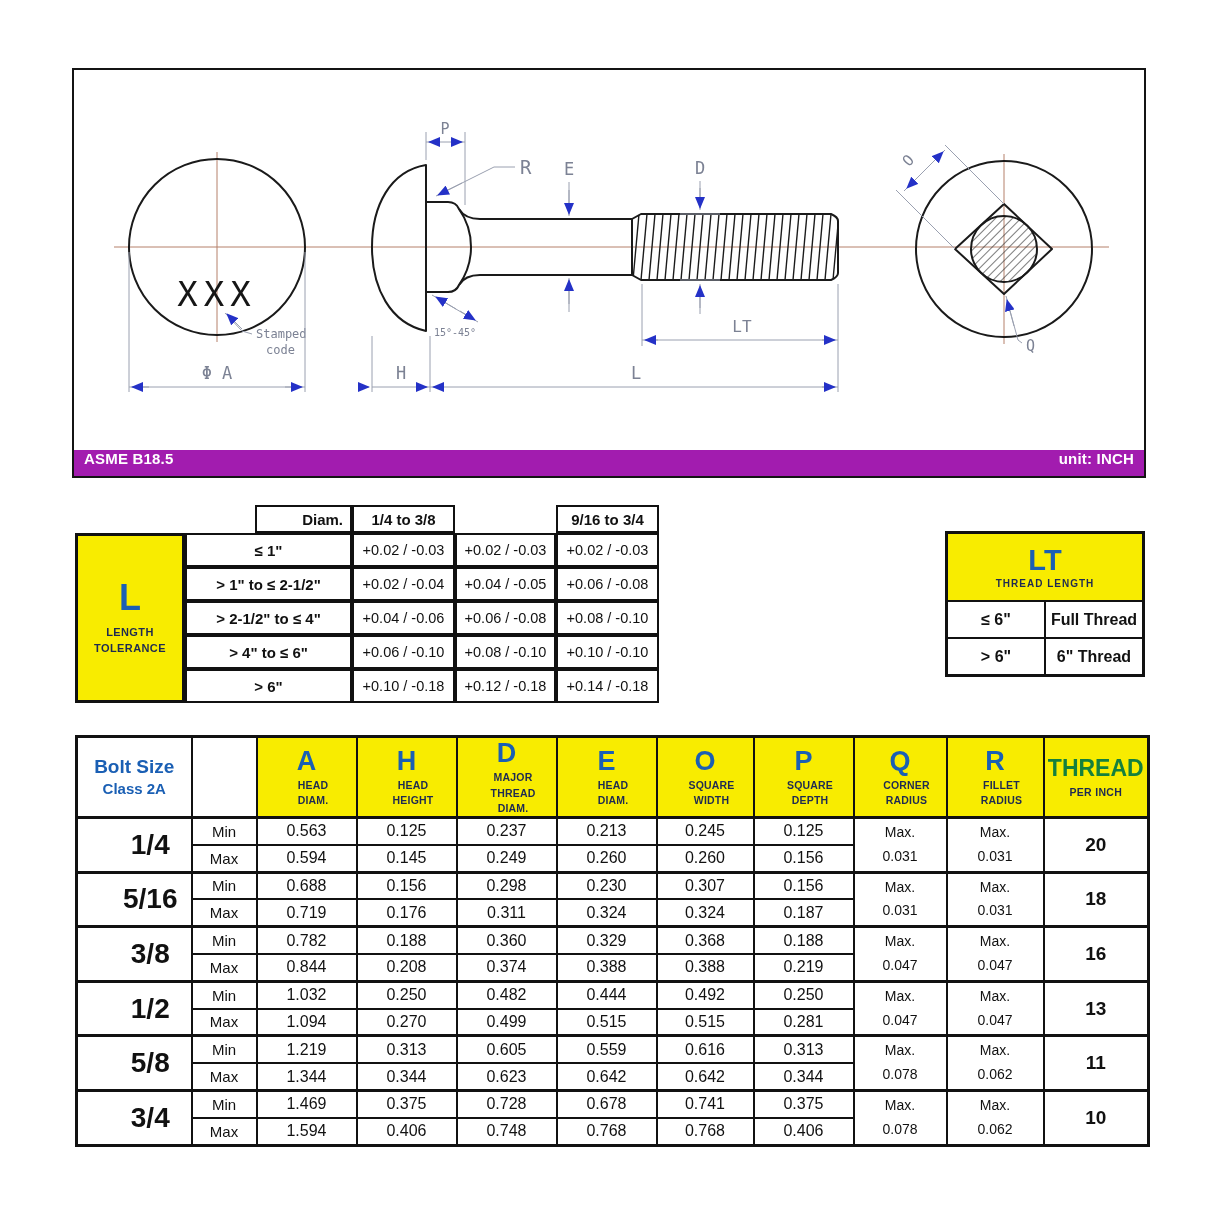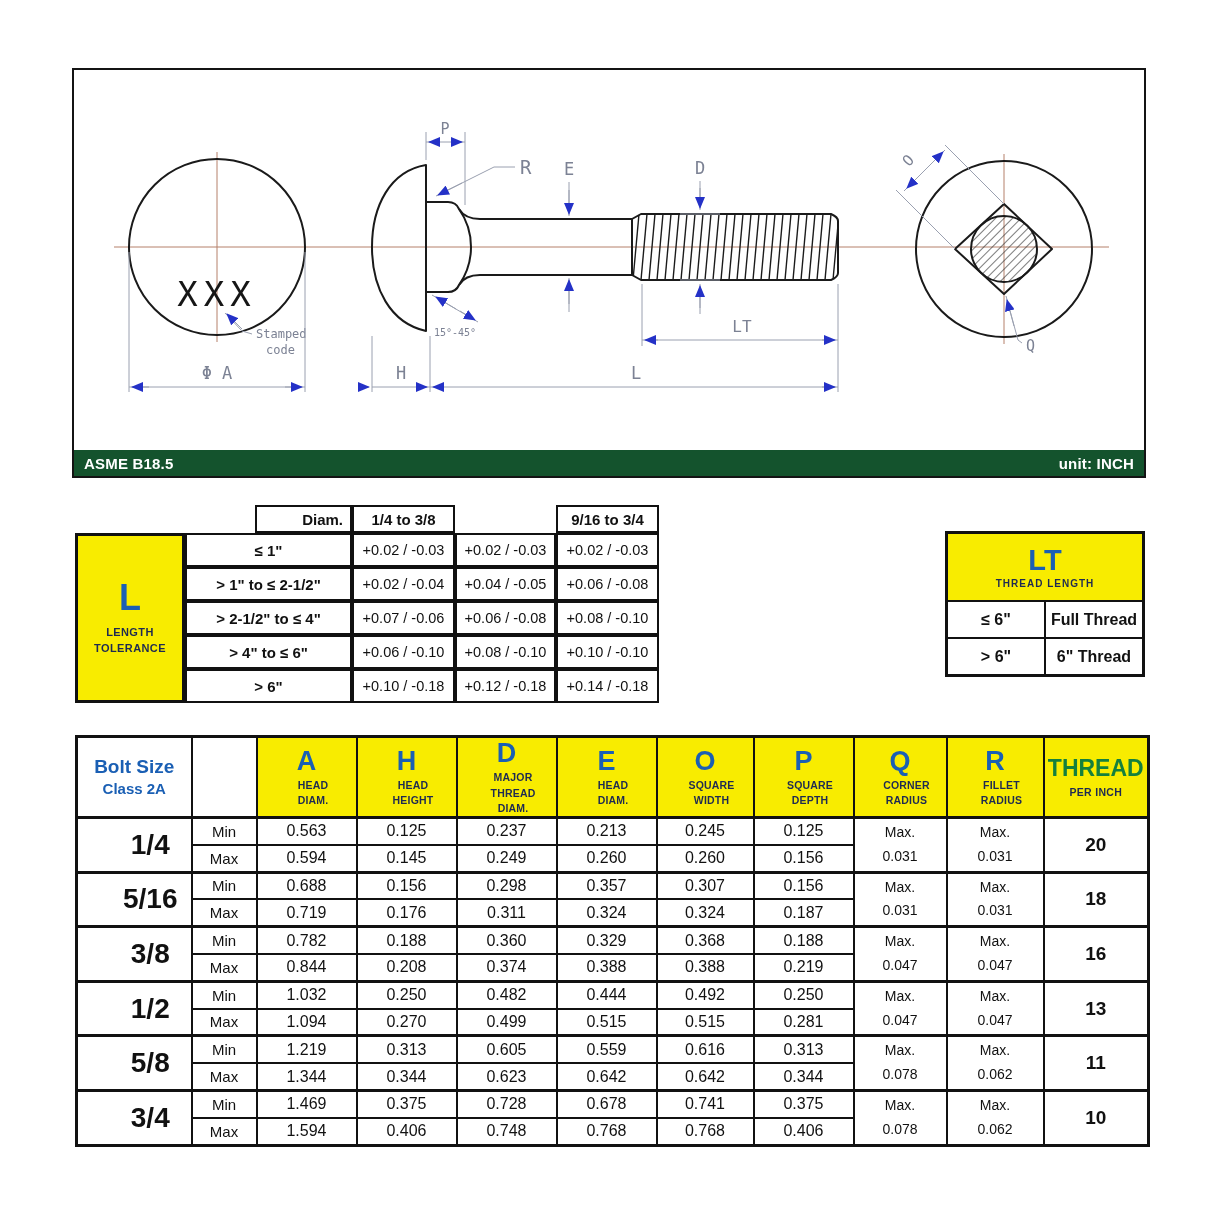--- a/index.html
+++ b/index.html
@@ -3,22 +3,22 @@
 <meta charset="utf-8">
 <style>
   html,body{margin:0;padding:0;background:#fff;}
   .page{position:relative;width:1214px;height:1214px;background:#ffffff;
         font-family:"Liberation Sans",sans-serif;color:#111;overflow:hidden;}
 
   
   .frame{position:absolute;left:72px;top:68px;width:1074px;height:410px;
          border:2px solid #141414;box-sizing:border-box;background:#fff;}
   .frame svg{display:block;}
-  .stdbar{position:absolute;left:0;right:0;bottom:0;height:26px;background:#14532d;
-          display:flex;align-items:center;justify-content:space-between;
+  .stdbar{position:absolute;left:0;right:0;bottom:0;height:26px;background:#a21caf;
+          display:flex;align-items:flex-start;justify-content:space-between;
           padding:0 10px;box-sizing:border-box;gap:8px;}
   .stdbar span{color:#fff;font-size:15px;font-weight:bold;letter-spacing:.2px;}
 
   
   .ltab{position:absolute;left:75px;top:505px;width:584px;height:198px;}
   .ltab .cell{position:absolute;box-sizing:border-box;border:2px solid #111;background:#fff;
               display:flex;align-items:center;justify-content:center;text-align:center;}
   .lhead{font-weight:bold;font-size:15px;}
   .lrange{font-weight:bold;font-size:15px;}
   .lval{font-weight:normal;font-size:14.5px;}
@@ -231,21 +231,21 @@
     <div class="cell lval r-0 c-v0">+0.02 / -0.03</div>
     <div class="cell lval r-0 c-v1">+0.02 / -0.03</div>
     <div class="cell lval r-0 c-v2">+0.02 / -0.03</div>
 
     <div class="cell lrange r-1 c-range">&gt; 1" to ≤ 2-1/2"</div>
     <div class="cell lval r-1 c-v0">+0.02 / -0.04</div>
     <div class="cell lval r-1 c-v1">+0.04 / -0.05</div>
     <div class="cell lval r-1 c-v2">+0.06 / -0.08</div>
 
     <div class="cell lrange r-2 c-range">&gt; 2-1/2" to ≤ 4"</div>
-    <div class="cell lval r-2 c-v0">+0.07 / -0.06</div>
+    <div class="cell lval r-2 c-v0">+0.04 / -0.06</div>
     <div class="cell lval r-2 c-v1">+0.06 / -0.08</div>
     <div class="cell lval r-2 c-v2">+0.08 / -0.10</div>
 
     <div class="cell lrange r-3 c-range">&gt; 4" to ≤ 6"</div>
     <div class="cell lval r-3 c-v0">+0.06 / -0.10</div>
     <div class="cell lval r-3 c-v1">+0.08 / -0.10</div>
     <div class="cell lval r-3 c-v2">+0.10 / -0.10</div>
 
     <div class="cell lrange r-4 c-range">&gt; 6"</div>
     <div class="cell lval r-4 c-v0">+0.10 / -0.18</div>
@@ -387,21 +387,21 @@
           <td class="val">0.260</td>
           <td class="val">0.156</td>
         </tr>
 
         <tr class="gs">
           <td class="size" rowspan="2">5/16</td>
           <td class="mm">Min</td>
           <td class="val">0.688</td>
           <td class="val">0.156</td>
           <td class="val">0.298</td>
-          <td class="val">0.357</td>
+          <td class="val">0.230</td>
           <td class="val">0.307</td>
           <td class="val">0.156</td>
           <td class="qr" rowspan="2">
               <div>Max.</div>
               <div>0.031</div>
             </td>
           <td class="qr" rowspan="2">
               <div>Max.</div>
               <div>0.031</div>
             </td>

